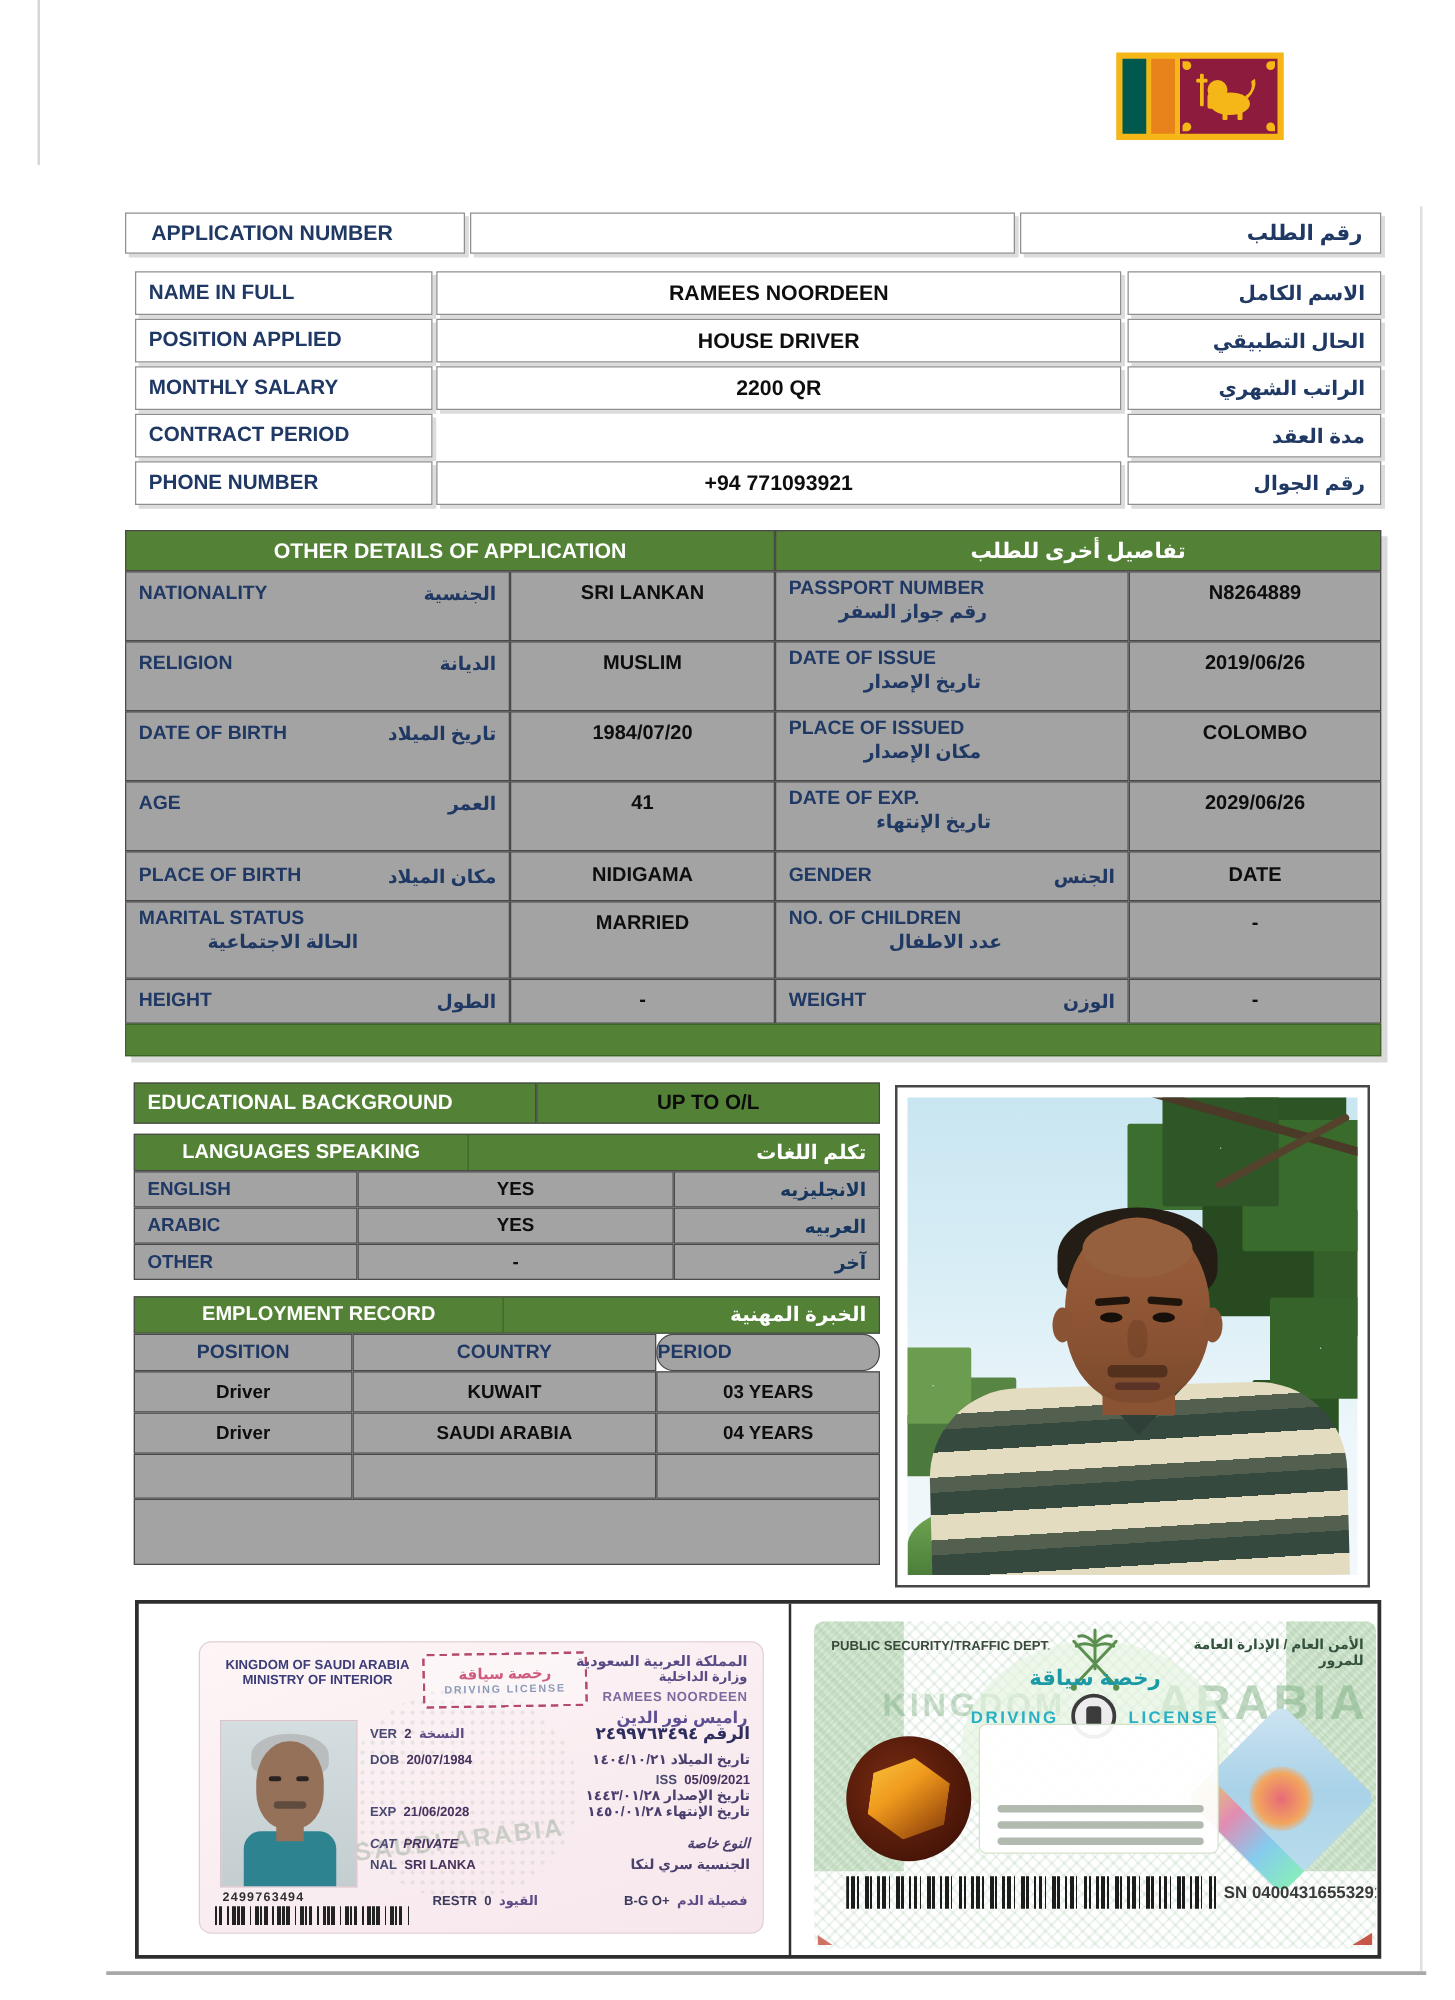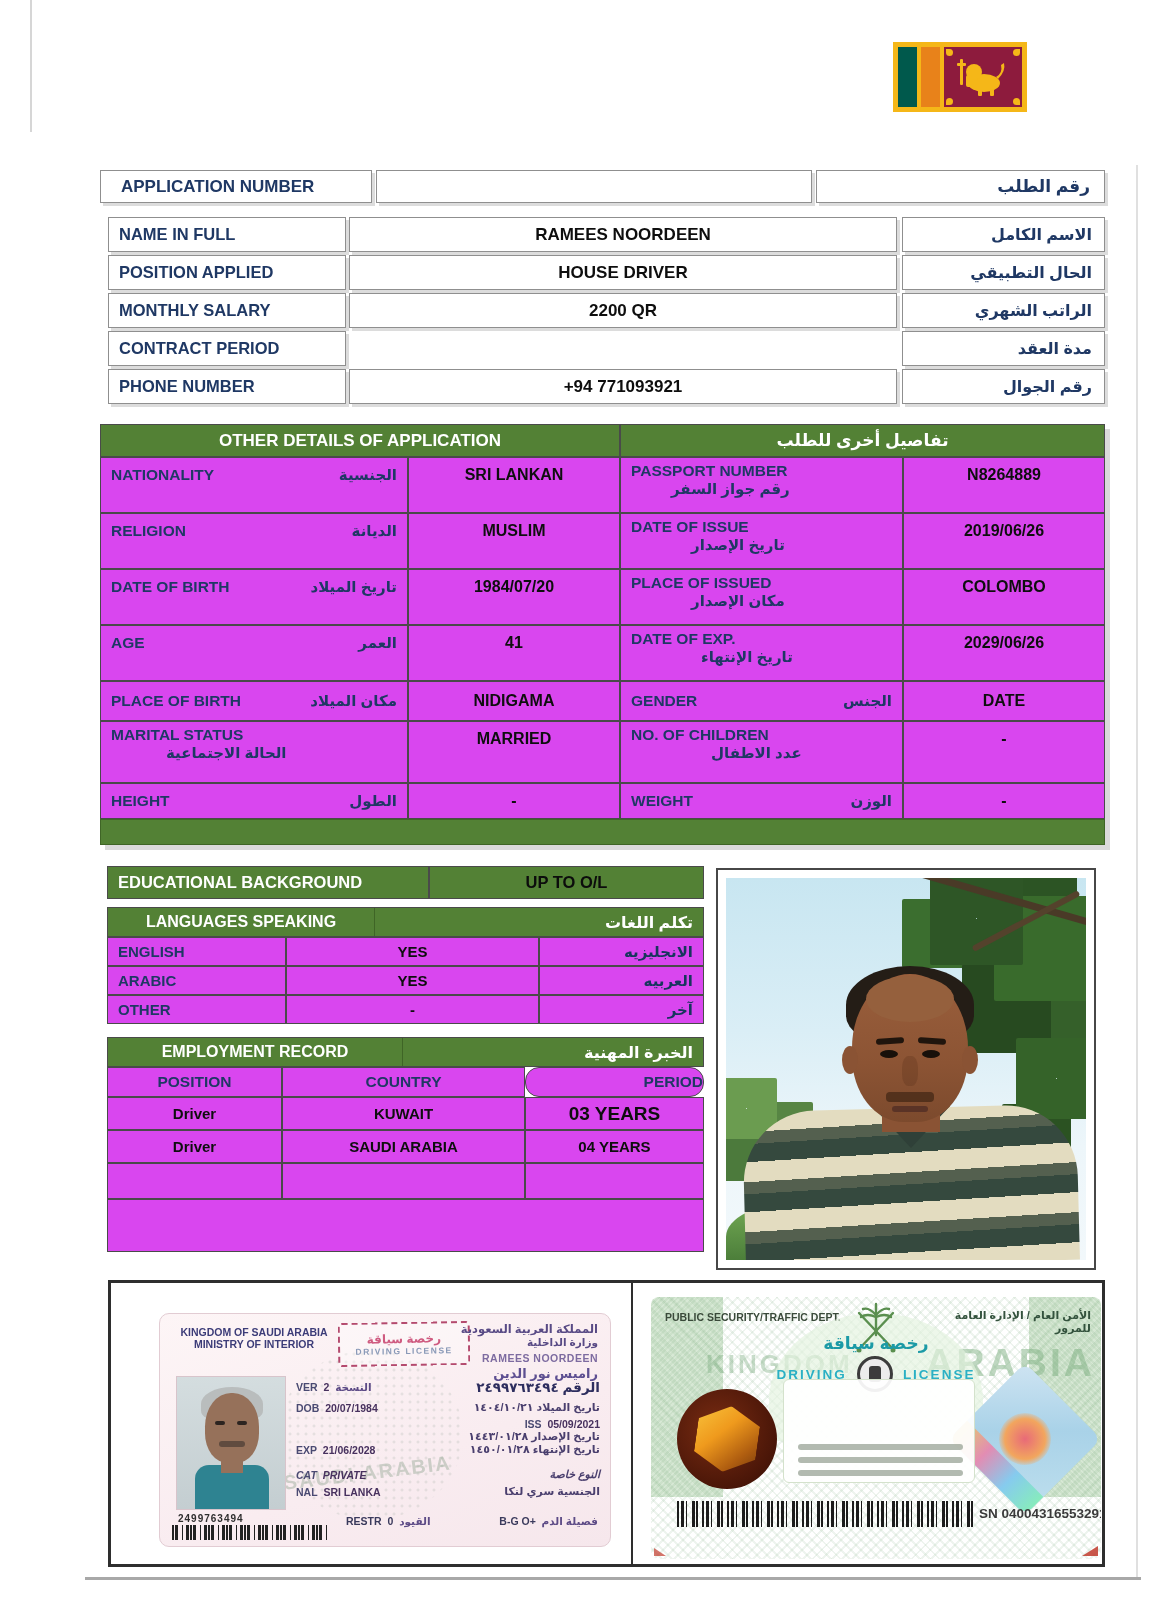--- a/index.html
+++ b/index.html
@@ -5,21 +5,21 @@
   html,body{margin:0;padding:0;background:#fff;}
   .page{position:relative;width:1164px;height:1600px;background:#ffffff;overflow:hidden;
         font-family:"Liberation Sans","DejaVu Sans",sans-serif;}
   .abs{position:absolute;box-sizing:border-box;}
   .lbl{color:#1F3864;font-weight:700;}
   .val{color:#0e0e0e;font-weight:700;text-align:center;}
   .ar{direction:rtl;}
   
   .cell{background:#fff;border:1px solid #8f8f8f;box-shadow:3px 3px 0 #dcdcdc;}
   
-  .gcell{background:#d946ef;border:1px solid #4a4a4a;}
+  .gcell{background:#a3a3a3;border:1px solid #4a4a4a;}
   .green{background:#538135;}
   .gw{color:#fff;font-weight:700;}
   .flexsb{display:flex;justify-content:space-between;align-items:center;padding:0 10px;}
   .twoline{display:flex;flex-direction:column;justify-content:flex-start;padding:4px 10px;}
   .vtop{padding-top:8px;}
   .shadowband{box-shadow:5px 5px 0 #dadada;}
   
   .photo-frame{border:2px solid #474747;background:#fff;padding:8px;}
   .photo-scene{position:relative;width:100%;height:100%;overflow:hidden;
     background:linear-gradient(180deg,#c8e6f1 0%,#daeef6 40%,#edf6fa 70%,#f2f8fb 100%);}
@@ -300,32 +300,32 @@
       <div class="abs" style="left:295px;top:0;width:300px;height:28px;display:flex;align-items:center;justify-content:flex-end;">
         <span class="gw ar" style="font-size:16px;padding-right:10px;">الخبرة المهنية</span>
         </div>
     </div>
     <div class="abs gcell" style="left:0;top:30px;width:175px;height:30px;display:flex;align-items:center;justify-content:center;">
       <span class="lbl" style="font-size:15.5px;">POSITION</span>
       </div>
     <div class="abs gcell" style="left:175px;top:30px;width:243px;height:30px;display:flex;align-items:center;justify-content:center;">
       <span class="lbl" style="font-size:15.5px;">COUNTRY</span>
       </div>
-    <div class="abs gcell" style="left:418px;top:30px;width:179px;height:30px;display:flex;align-items:center;justify-content:flex-end;border-radius:14px;">
+    <div class="abs gcell" style="left:418px;top:30px;width:179px;height:30px;display:flex;align-items:center;justify-content:flex-start;border-radius:14px;">
       <span class="lbl" style="font-size:15.5px;">PERIOD</span>
       </div>
 
     <div class="abs gcell" style="left:0;top:60px;width:175px;height:33px;display:flex;align-items:center;justify-content:center;">
       <span class="val" style="font-size:15px;">Driver</span>
       </div>
     <div class="abs gcell" style="left:175px;top:60px;width:243px;height:33px;display:flex;align-items:center;justify-content:center;">
       <span class="val" style="font-size:15px;">KUWAIT</span>
       </div>
     <div class="abs gcell" style="left:418px;top:60px;width:179px;height:33px;display:flex;align-items:center;justify-content:center;">
-      <span class="val" style="font-size:19px;">03 YEARS</span>
+      <span class="val" style="font-size:15px;">03 YEARS</span>
       </div>
 
     <div class="abs gcell" style="left:0;top:93px;width:175px;height:33px;display:flex;align-items:center;justify-content:center;">
       <span class="val" style="font-size:15px;">Driver</span>
       </div>
     <div class="abs gcell" style="left:175px;top:93px;width:243px;height:33px;display:flex;align-items:center;justify-content:center;">
       <span class="val" style="font-size:15px;">SAUDI ARABIA</span>
       </div>
     <div class="abs gcell" style="left:418px;top:93px;width:179px;height:33px;display:flex;align-items:center;justify-content:center;">
       <span class="val" style="font-size:15px;">04 YEARS</span>

